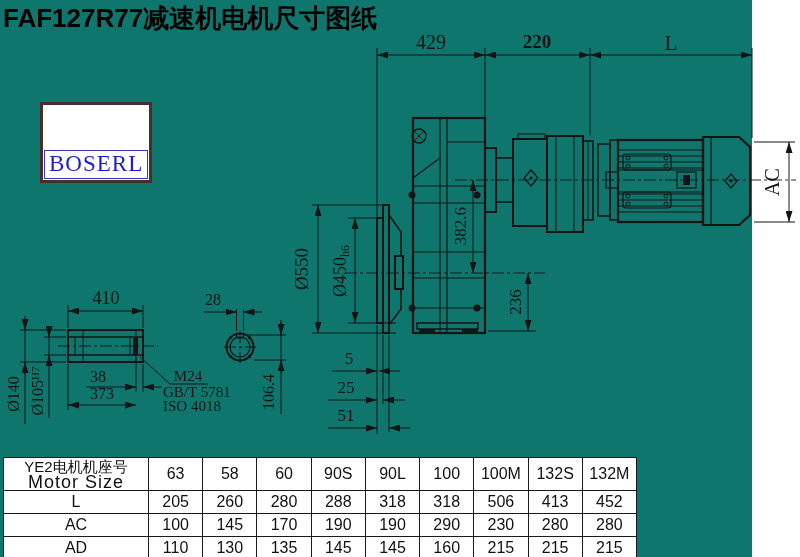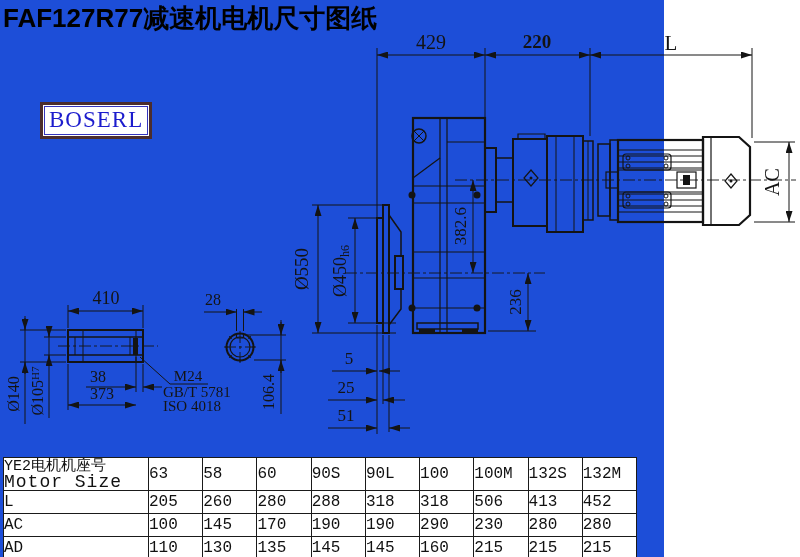--- a/index.html
+++ b/index.html
@@ -1,31 +1,31 @@
 <!DOCTYPE html>
 <html><head>
 <meta charset="utf-8">
 <style>
   html,body{margin:0;padding:0;background:#fff;width:800px;height:557px;overflow:hidden;
     font-family:"Liberation Sans","DejaVu Sans",sans-serif;}
-  #stage{position:relative;width:664px;height:557px;background:#1d4ed8;}
+  #stage{position:relative;width:752px;height:557px;background:#0f766e;}
   #title{position:absolute;left:3px;top:1px;font-size:26px;font-weight:bold;color:#000;
     letter-spacing:0px;white-space:nowrap;}
   #logo{position:absolute;left:40px;top:102px;border:3px solid #4b2d2d;background:#fff;padding:1px;}
-  #logo .inner{border:1px solid #3434bd;padding:0px 4px 1px 4px;}
+  #logo .inner{border:1px solid #3434bd;padding:0px 4px 1px 4px;margin-top:44px;}
   #logo .inner span{color:#1c1ccd;font-family:"Liberation Serif","DejaVu Serif",serif;
     font-size:23px;font-weight:500;letter-spacing:1px;}
   svg text{fill:#141414;font-family:"Liberation Serif","DejaVu Serif",serif;}
   .ln{stroke:#141414;fill:none;}
   .w1{stroke-width:1;} .w12{stroke-width:1.2;} .w15{stroke-width:1.5;} .w2{stroke-width:2;} .w22{stroke-width:2.2;}
   .cl{stroke:#141414;stroke-width:0.9;fill:none;stroke-dasharray:12 3 3 3;}
   #dimtable{position:absolute;left:3px;top:457px;width:634px;border-collapse:collapse;
     table-layout:fixed;background:#fff;}
-  #dimtable td{border:1.5px solid #1a1a1a;text-align:left;vertical-align:middle;
-    font-family:Liberation Mono, monospace;font-size:16px;color:#111;
+  #dimtable td{border:1.5px solid #1a1a1a;text-align:center;vertical-align:middle;
+    font-family:Liberation Sans, sans-serif;font-size:16px;color:#111;
     padding:0;height:22px;overflow:hidden;}
   #dimtable tr.hdr td{height:32px;}
   #dimtable td.lbl{font-size:16px;}
   .hl1{font-size:15px;line-height:16px;} .hl2{font-size:18px;line-height:15px;letter-spacing:1px;}
 </style>
 </head>
 <body>
 
 <div id="stage">
 

